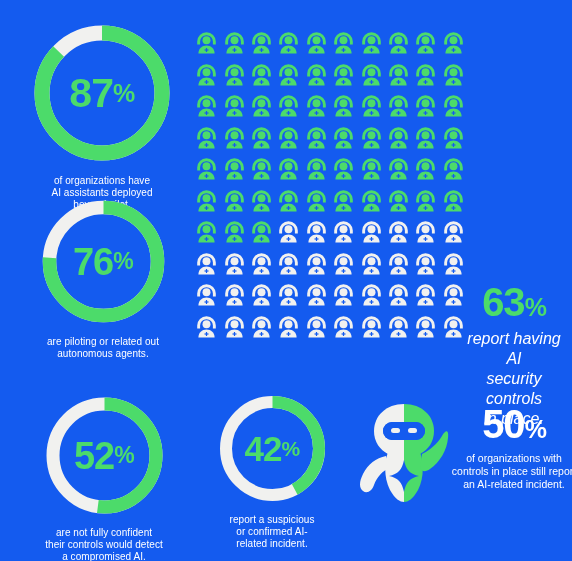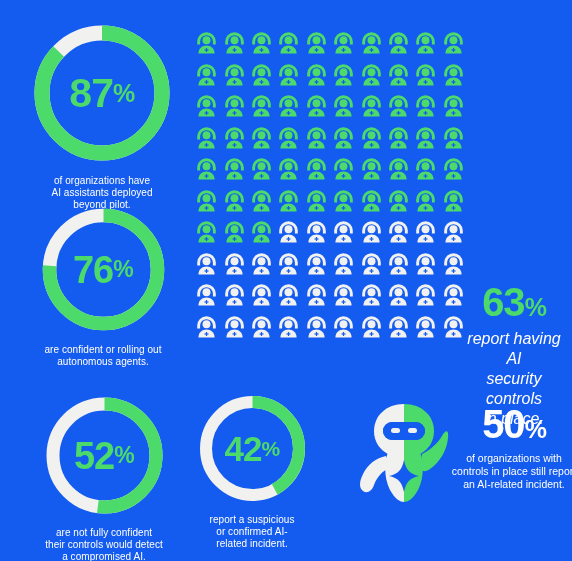--- a/index.html
+++ b/index.html
@@ -166,52 +166,52 @@
       <div class="donut-label">
         <span class="donut-num">87</span>
           <span class="donut-pct">%</span>
       </div>
     </div>
     <div class="caption">of organizations have
 AI assistants deployed
 beyond pilot.</div>
   </div>
 
-  <div class="donut-wrap d-76" style="left:28px; top:204px; width:150px;">
+  <div class="donut-wrap d-76" style="left:28px; top:196px; width:150px;">
     <div class="donut">
       <svg width="131" height="131" viewBox="0 0 131 131" aria-hidden="true">
         <circle cx="65.5" cy="65.5" r="54" fill="none" stroke="#F1F1EF" stroke-width="13.5"></circle>
         <circle class="arc" cx="65.5" cy="65.5" r="54" fill="none" stroke="#4CDB6A" stroke-width="13.5" transform="rotate(-90 65.5 65.5)" stroke-dasharray="257.8619250066502 339.29200658769764"></circle>
       </svg>
       <div class="donut-label">
         <span class="donut-num">76</span>
           <span class="donut-pct">%</span>
       </div>
     </div>
-    <div class="caption">are confident or rolling out
+    <div class="caption">are piloting or related out
 autonomous agents.</div>
   </div>
 
   <div class="donut-wrap d-52" style="left:26px; top:393px; width:156px;">
     <div class="donut">
       <svg width="125" height="125" viewBox="0 0 125 125" aria-hidden="true">
         <circle cx="62.5" cy="62.5" r="51.5" fill="none" stroke="#F1F1EF" stroke-width="13"></circle>
         <circle class="arc" cx="62.5" cy="62.5" r="51.5" fill="none" stroke="#4CDB6A" stroke-width="13" transform="rotate(-90 62.5 62.5)" stroke-dasharray="168.2637025262693 323.5840433197487"></circle>
       </svg>
       <div class="donut-label">
         <span class="donut-num">52</span>
           <span class="donut-pct">%</span>
       </div>
     </div>
     <div class="caption">are not fully confident
 their controls would detect
 a compromised AI.</div>
   </div>
 
-  <div class="donut-wrap d-42" style="left:188px; top:392px; width:128px;">
+  <div class="donut-wrap d-42" style="left:208px; top:392px; width:128px;">
     <div class="donut">
       <svg width="113" height="113" viewBox="0 0 113 113" aria-hidden="true">
         <circle cx="56.5" cy="56.5" r="46.5" fill="none" stroke="#F1F1EF" stroke-width="12"></circle>
         <circle class="arc" cx="56.5" cy="56.5" r="46.5" fill="none" stroke="#4CDB6A" stroke-width="12" transform="rotate(-90 56.5 56.5)" stroke-dasharray="122.71060904921731 292.16811678385073"></circle>
       </svg>
       <div class="donut-label">
         <span class="donut-num">42</span>
           <span class="donut-pct">%</span>
       </div>
     </div>

